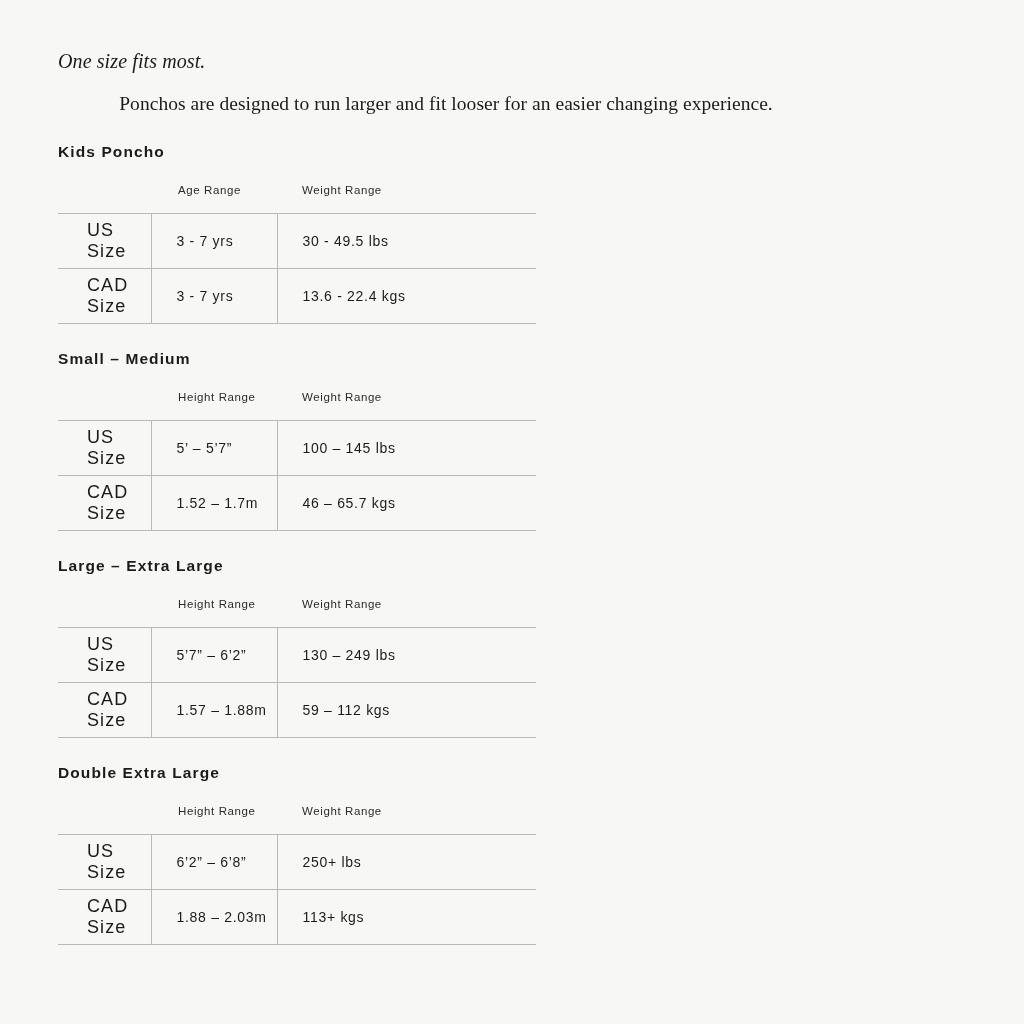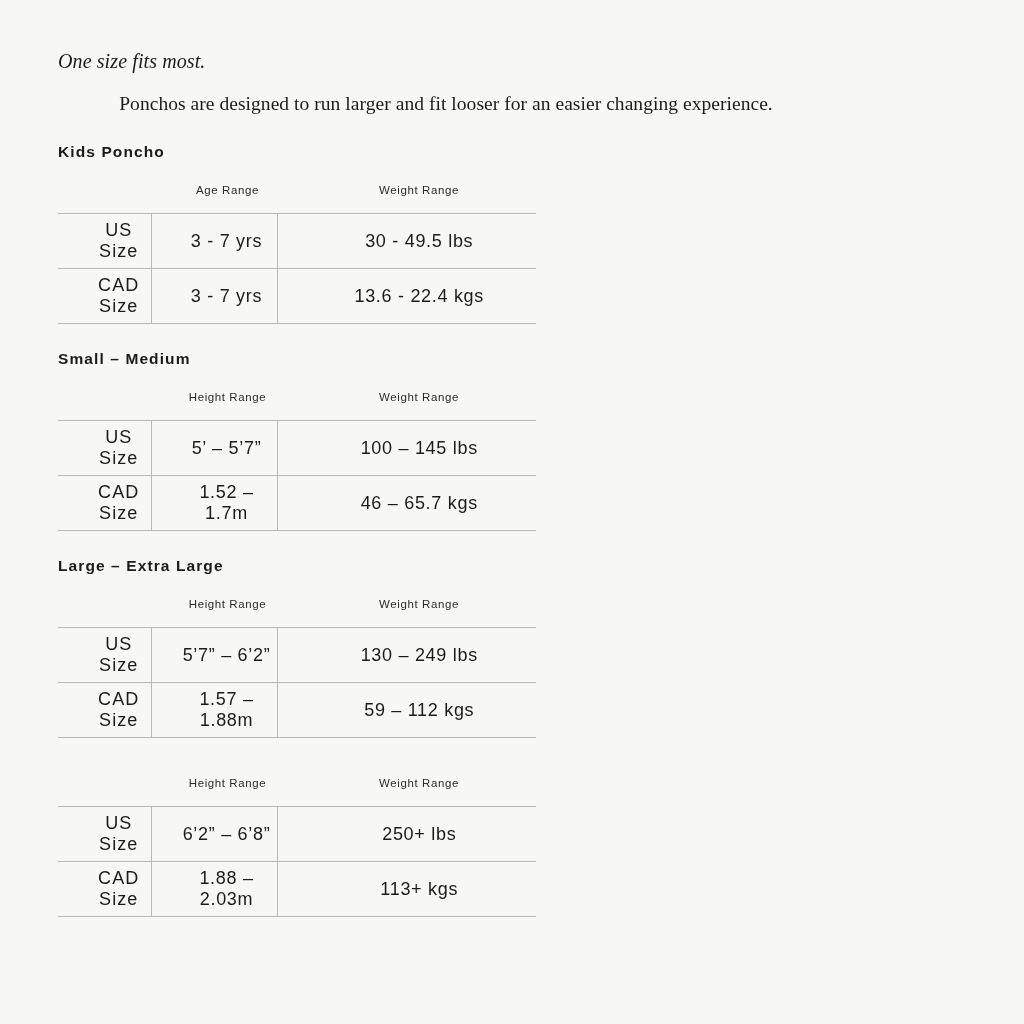--- a/index.html
+++ b/index.html
@@ -56,42 +56,42 @@
     table-layout: fixed;
   }
   table.size-table col.c0 { width: 93px; }
   table.size-table col.c1 { width: 126px; }
   table.size-table col.c2 { width: 259px; }
 
   table.size-table th,
   table.size-table td {
     padding: 0;
     vertical-align: middle;
-    text-align: center;
+    text-align: left;
   }
   
   table.size-table thead th {
     font-family: "Liberation Sans", sans-serif;
     font-size: 11.5px;
     letter-spacing: 0.6px;
     color: #2b2b2b;
     font-weight: normal;
     height: 38px;
     padding-bottom: 4px;
   }
   table.size-table thead th.blank { }
   table.size-table thead th.h1 { padding-left: 27px; }
   table.size-table thead th.h2 { padding-left: 25px; }
 
   table.size-table tbody td {
     border-top: 1px solid #b9b9b5;
     border-bottom: 1px solid #b9b9b5;
     height: 54px;
     font-family: "Liberation Sans", sans-serif;
-    font-size: 18px;
+    font-size: 14px;
     letter-spacing: 0.7px;
     color: #1b1b1b;
   }
   table.size-table tbody tr td.rowlabel {
     font-size: 18px;
     letter-spacing: 1.1px;
     color: #1b1b1b;
     padding-left: 29px;
     border-right: 1px solid #b9b9b5;
   }
@@ -198,20 +198,21 @@
         <tr>
           <td class="rowlabel">CAD Size</td>
           <td class="val1">1.57 – 1.88m</td>
           <td class="val2">59 – 112 kgs</td>
         </tr>
       </tbody>
     </table>
   </div>
 
   <div class="section">
+    <h3 class="section-title">Double Extra Large</h3>
     <table class="size-table">
       <colgroup>
           <col class="c0">
           <col class="c1">
           <col class="c2">
         </colgroup>
       <thead>
         <tr>
           <th class="blank"></th>
           <th class="h1">Height Range</th>

